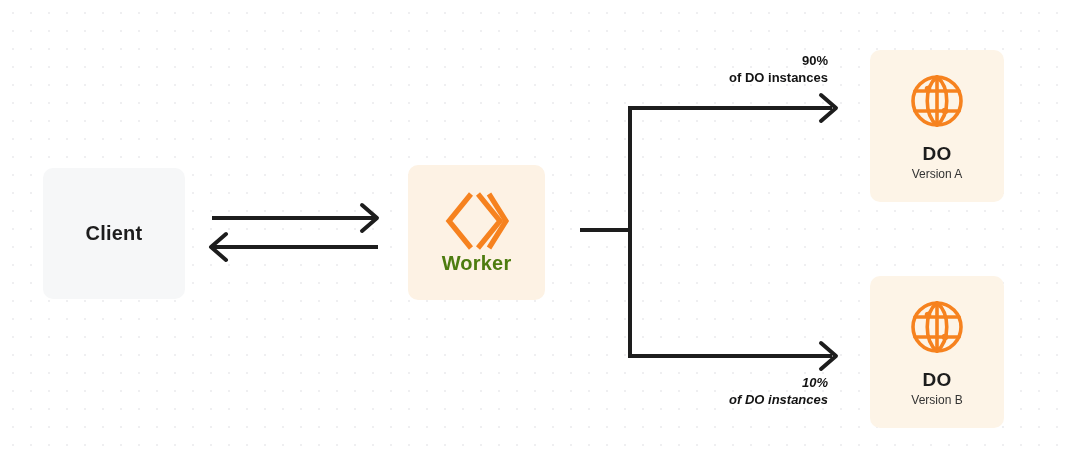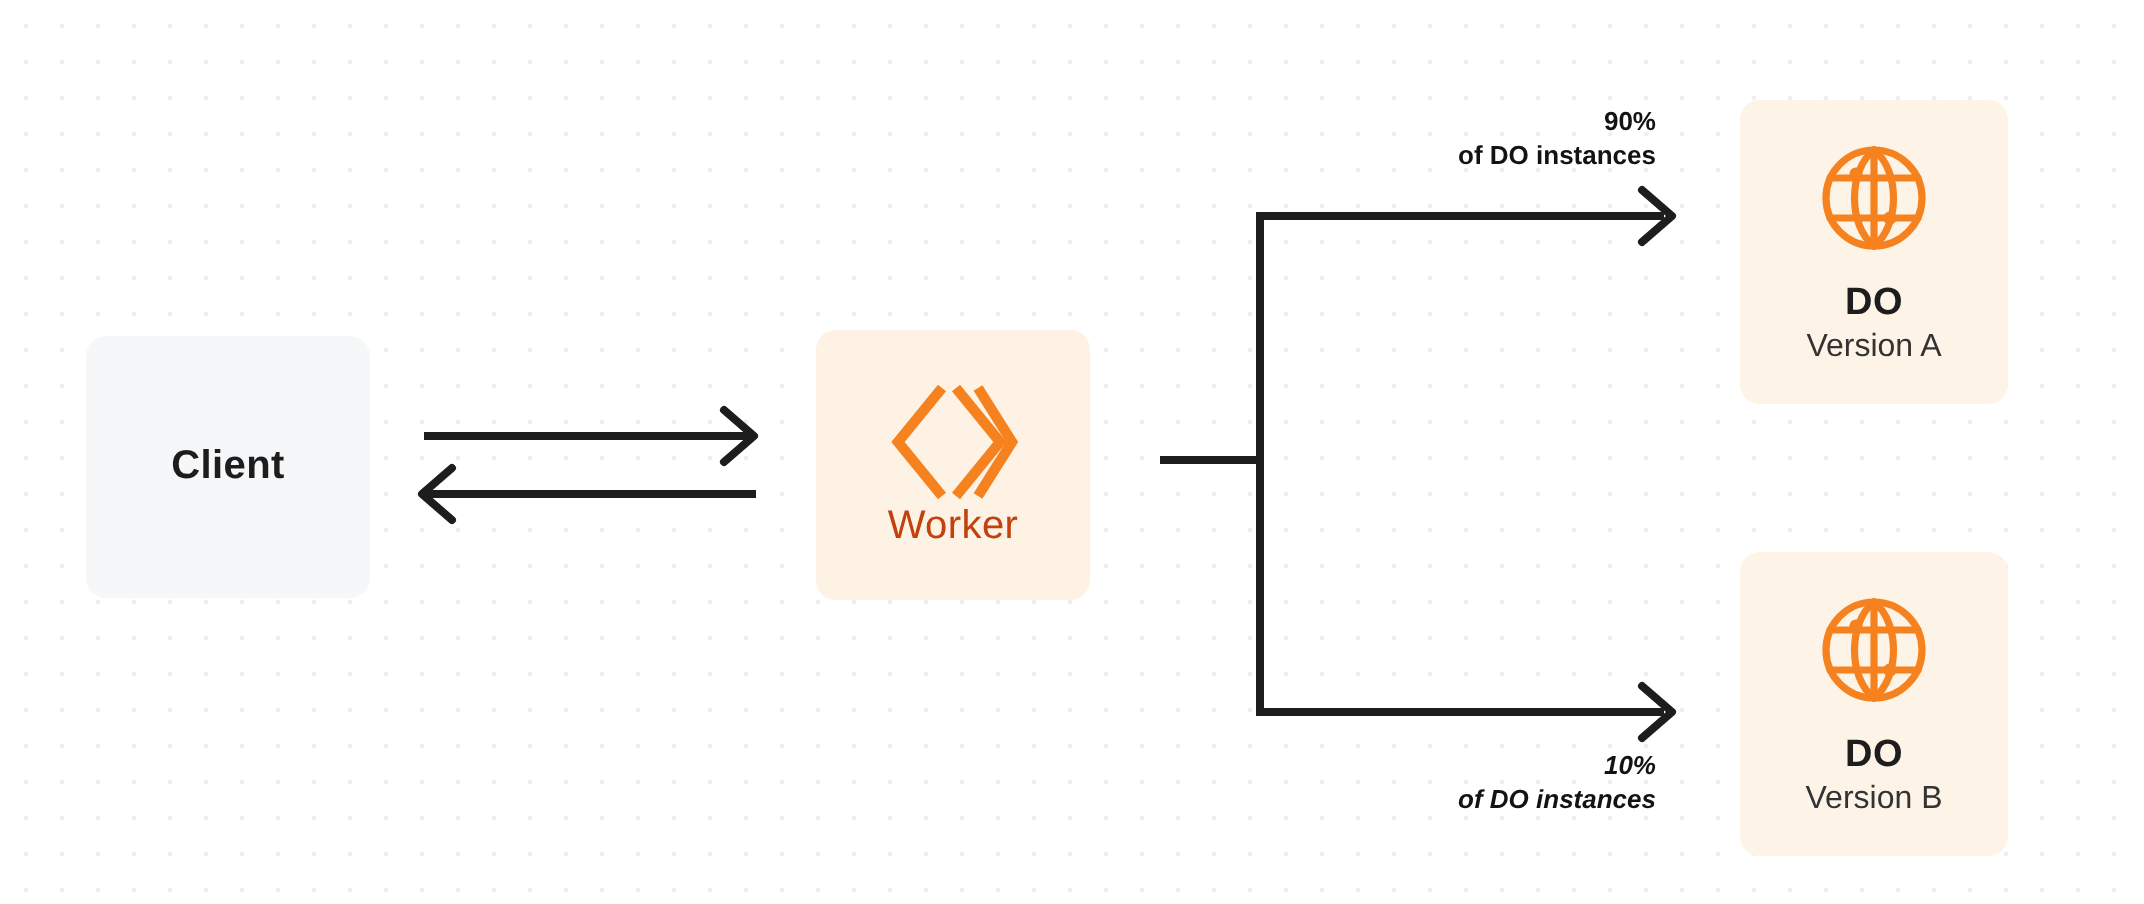--- a/index.html
+++ b/index.html
@@ -46,43 +46,43 @@
   }
   .node-worker {
     left: 408px;
     top: 165px;
     width: 137px;
     height: 135px;
     background: #fdf2e4;
   }
   .node-worker .node-title {
     font-size: 20px;
-    font-weight: normal;
-    color: #c2410c;
+    font-weight: bold;
+    color: #4d7c0f;
     letter-spacing: .2px;
   }
   .node-do {
     left: 870px;
     top: 50px;
     width: 134px;
     height: 152px;
     background: #fdf4e7;
   }
   .node-do-b {
     top: 276px;
   }
   .node-do .node-title {
     font-size: 19px;
     font-weight: bold;
     color: #1d1d1d;
     margin-top: 12px;
     letter-spacing: .3px;
   }
   .node-do .node-sub {
-    font-size: 16px;
+    font-size: 12px;
     font-weight: normal;
     color: #333333;
     margin-top: 2px;
   }
   .icon-wrap {
     display: block;
     line-height: 0;
   }
   svg.edges {
     position: absolute;

